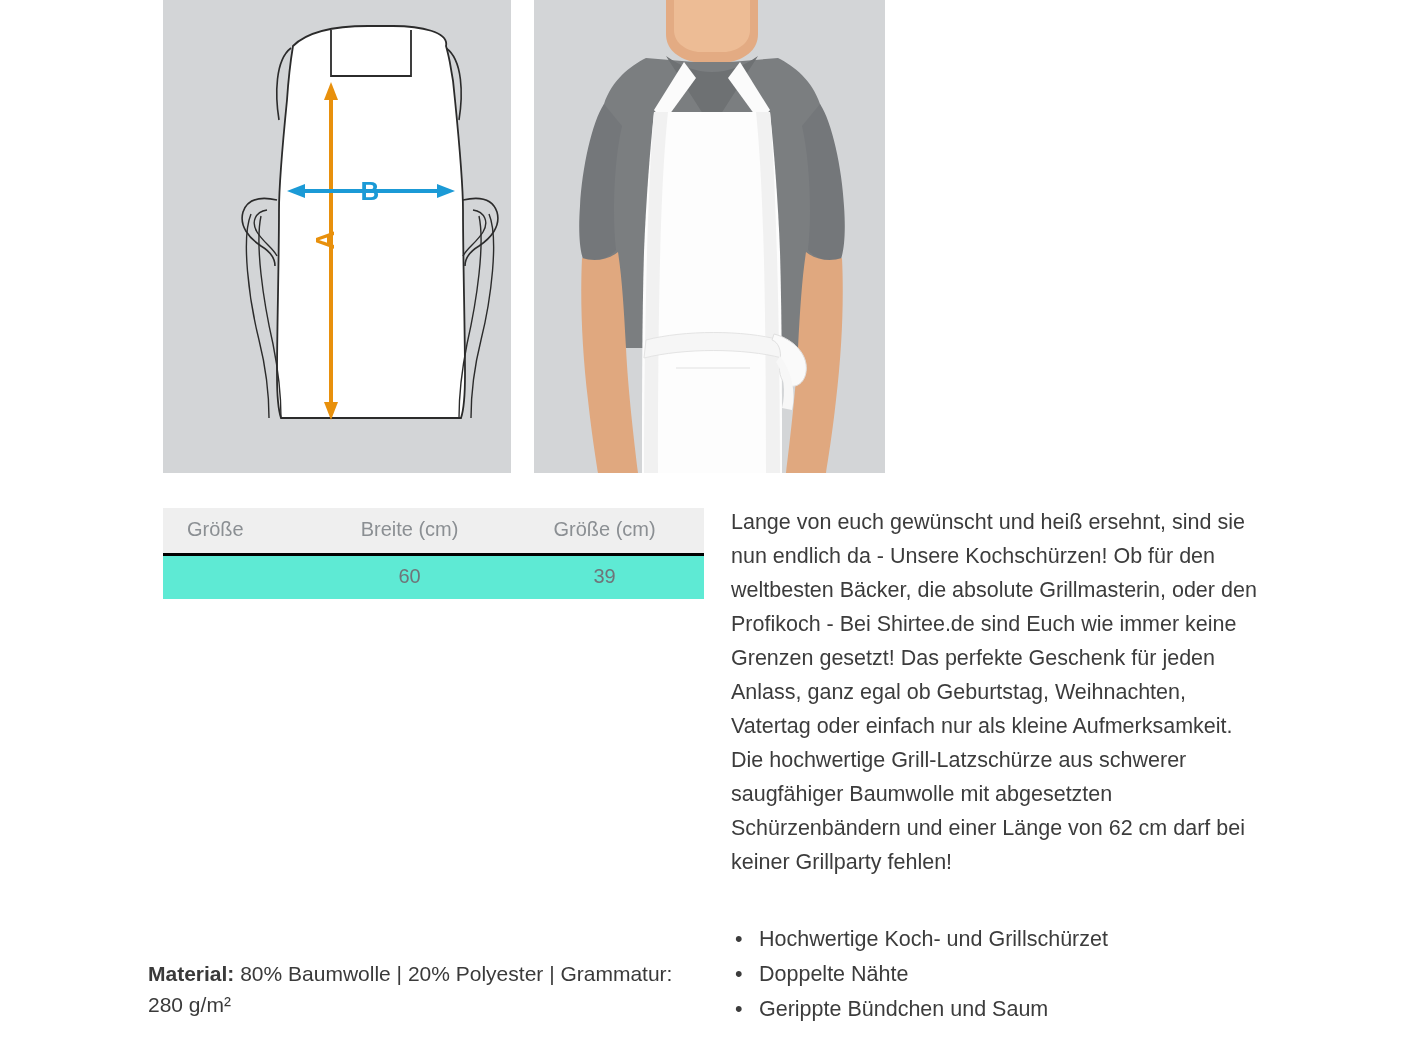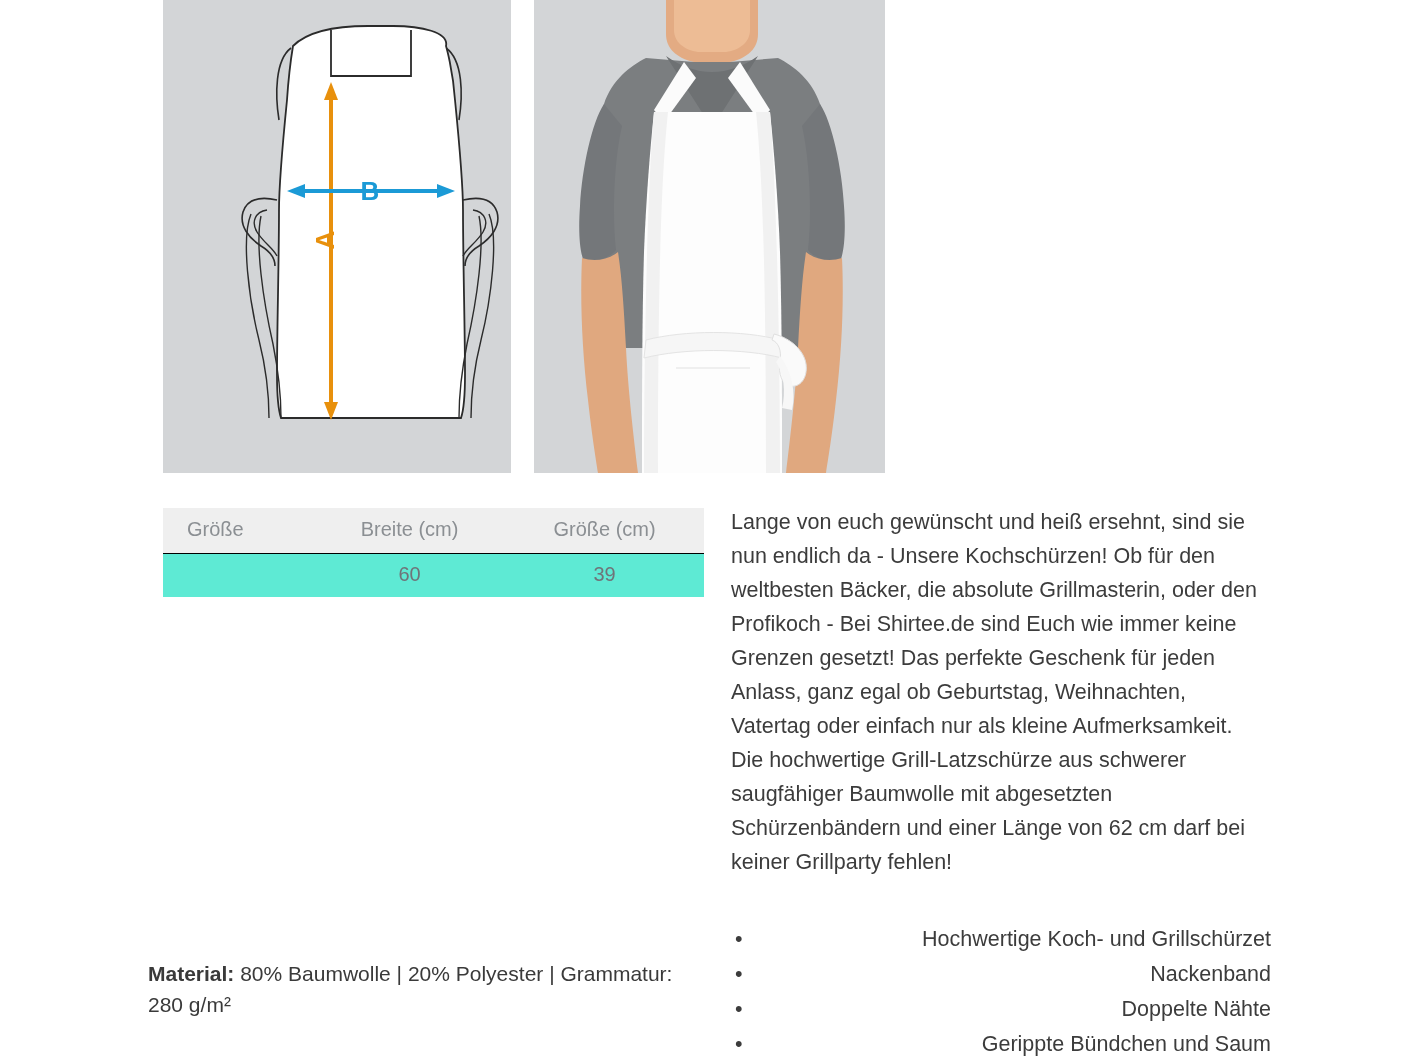--- a/index.html
+++ b/index.html
@@ -55,21 +55,21 @@
     width: 541px;
     border-collapse: collapse;
     font-size: 20px;
   }
   .size-table th {
     font-weight: normal;
     color: #8b8f93;
     text-align: center;
     padding: 10px 6px 12px 6px;
     background: #efefef;
-    border-bottom: 1px solid #000000;
+    border-bottom: 3px solid #000000;
   }
   .size-table th:first-child { text-align: left; padding-left: 24px; }
   .size-table td {
     color: #6f7479;
     text-align: center;
     padding: 9px 6px 11px 6px;
     background: #5eead4;
   }
   .size-table td:first-child { text-align: left; padding-left: 24px; }
 
@@ -102,21 +102,20 @@
     width: 540px;
     font-size: 21.5px;
     line-height: 35px;
     color: #3c3c3c;
   }
   .bullet {
     display: block;
     padding-left: 28px;
     position: relative;
     white-space: nowrap;
-    text-align: right;
   }
   .bullet::before {
     content: "\2022";
     position: absolute;
     left: 4px;
     top: 0;
   }
 </style>
 </head>
 <body>
@@ -229,18 +228,17 @@
   <div class="material">
     <div>
       <b>Material:</b><span> 80% Baumwolle | 20% Polyester | Grammatur: 280 g/m²</span>
     </div>
   </div>
 
   <div class="desc">Lange von euch gewünscht und heiß ersehnt, sind sie nun endlich da - Unsere Kochschürzen! Ob für den weltbesten Bäcker, die absolute Grillmasterin, oder den Profikoch - Bei Shirtee.de sind Euch wie immer keine Grenzen gesetzt! Das perfekte Geschenk für jeden Anlass, ganz egal ob Geburtstag, Weihnachten, Vatertag oder einfach nur als kleine Aufmerksamkeit. Die hochwertige Grill-Latzschürze aus schwerer saugfähiger Baumwolle mit abgesetzten Schürzenbändern und einer Länge von 62 cm darf bei keiner Grillparty fehlen!</div>
 
   <div class="bullets">
     <span class="bullet">Hochwertige Koch- und Grillschürzet</span>
-    <span class="bullet">Nackenband</span>
     <span class="bullet">Doppelte Nähte</span>
     <span class="bullet">Gerippte Bündchen und Saum</span>
   </div>
 
 </div>
 
 </body></html>

